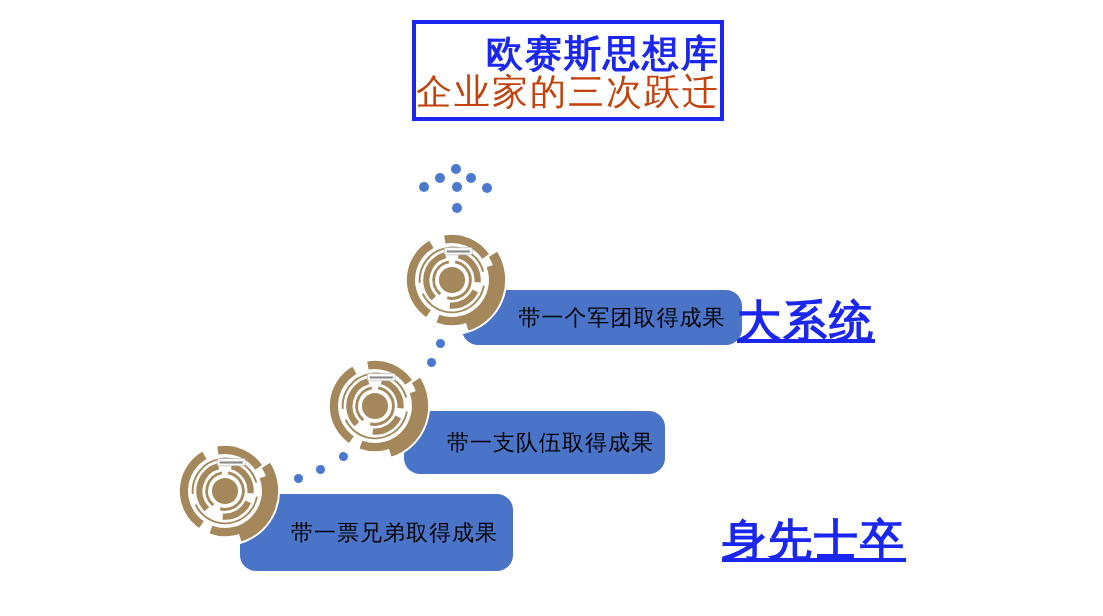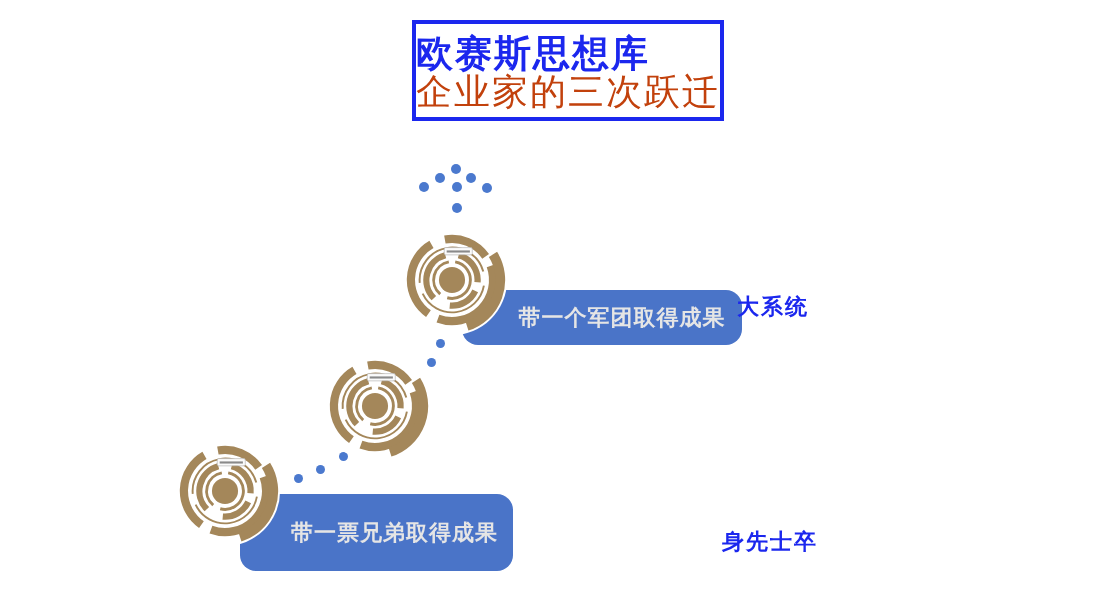--- a/index.html
+++ b/index.html
@@ -3,47 +3,47 @@
 <meta charset="utf-8">
 <style>
   html,body{margin:0;padding:0;background:#fff;}
   .slide{
     position:relative;width:1103px;height:616px;background:#fff;overflow:hidden;
     font-family:"Liberation Sans","DejaVu Sans",sans-serif;
   }
   
   .title-box{
     position:absolute;left:412px;top:20px;width:304px;height:93px;
-    border:4px solid #1B27EE;background:#fff;text-align:left;
+    border:4px solid #1B27EE;background:#fff;text-align:right;
   }
   .title-box .title{
     margin-top:10px;font-size:37px;line-height:40px;font-weight:800;
     color:#1B27EE;letter-spacing:2px;white-space:nowrap;
   }
   .title-box .subtitle{
     margin-top:3px;font-size:36px;line-height:29px;font-weight:500;
     color:#c2410c;letter-spacing:2px;white-space:nowrap;
   }
   
   .pill{
-    position:absolute;background:#4A74C8;border-radius:16px;color:#e5e5e5;
+    position:absolute;background:#4A74C8;border-radius:16px;color:#000000;
     display:flex;align-items:center;justify-content:center;
-    font-weight:bold;font-size:22px;letter-spacing:1px;white-space:nowrap;z-index:1;text-align:right;
+    font-weight:normal;font-size:22px;letter-spacing:1px;white-space:nowrap;z-index:1;text-align:right;
   }
   .pill-1{left:462px;top:290px;width:240px;height:55px;padding-left:40px;}
   .pill-2{left:404px;top:411px;width:229px;height:63px;padding-left:32px;}
   .pill-3{left:240px;top:494px;width:237px;height:77px;padding-left:36px;}
   
   .caption{
-    position:absolute;color:#1B27EE;font-weight:800;font-size:22px;
-    letter-spacing:2px;white-space:nowrap;z-index:1;
+    position:absolute;color:#1B27EE;font-weight:800;font-size:44px;
+    letter-spacing:2px;white-space:nowrap;z-index:1;text-decoration:underline;
   }
   .caption-1{left:737px;top:292px;}
   .caption-2{left:736px;top:417px;}
-  .caption-3{left:722px;top:511px;margin-top:16px;}
+  .caption-3{left:722px;top:511px;}
   
   .circle-icon{position:absolute;width:116px;height:116px;z-index:2;}
   .circle-1{left:394px;top:222px;}
   .circle-2{left:317px;top:348px;}
   .circle-3{left:167px;top:433px;}
   .ring{stroke:#A4875A;fill:none;}
   
   .dot{position:absolute;border-radius:50%;background:#4B79CE;z-index:1;}
   .dot-lg{width:10px;height:10px;}
   .dot-sm{width:9px;height:9px;}
@@ -108,20 +108,23 @@
   </div>
 
   <div class="pill pill-1">
     <span>带一个军团取得成果</span>
   </div>
   <div class="caption caption-1">大系统</div>
   <svg class="circle-icon circle-1" viewBox="0 0 120 120">
       <use href="#maze-circle"></use>
     </svg>
 
+  <div class="pill pill-2">
+    <span>带一支队伍取得成果</span>
+  </div>
   <svg class="circle-icon circle-2" viewBox="0 0 120 120">
       <use href="#maze-circle"></use>
     </svg>
 
   <div class="pill pill-3">
     <span>带一票兄弟取得成果</span>
   </div>
   <div class="caption caption-3">身先士卒</div>
   <svg class="circle-icon circle-3" viewBox="0 0 120 120">
       <use href="#maze-circle"></use>

